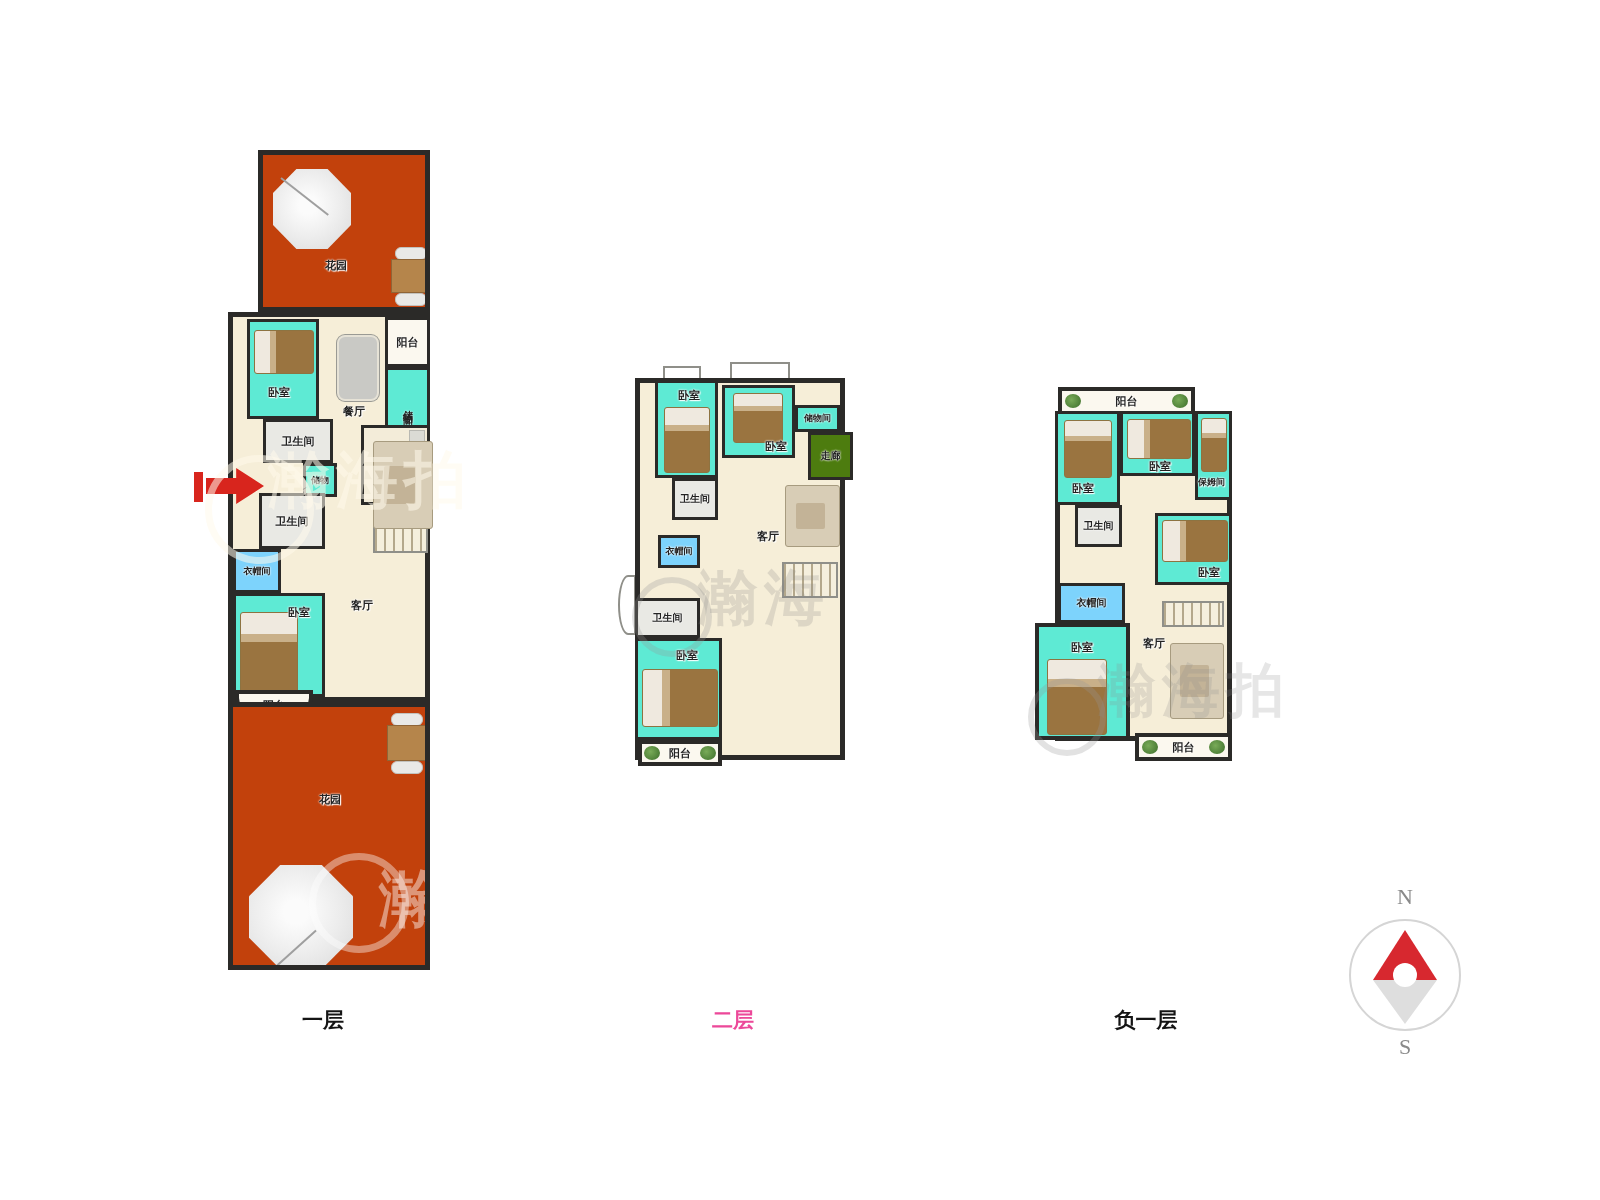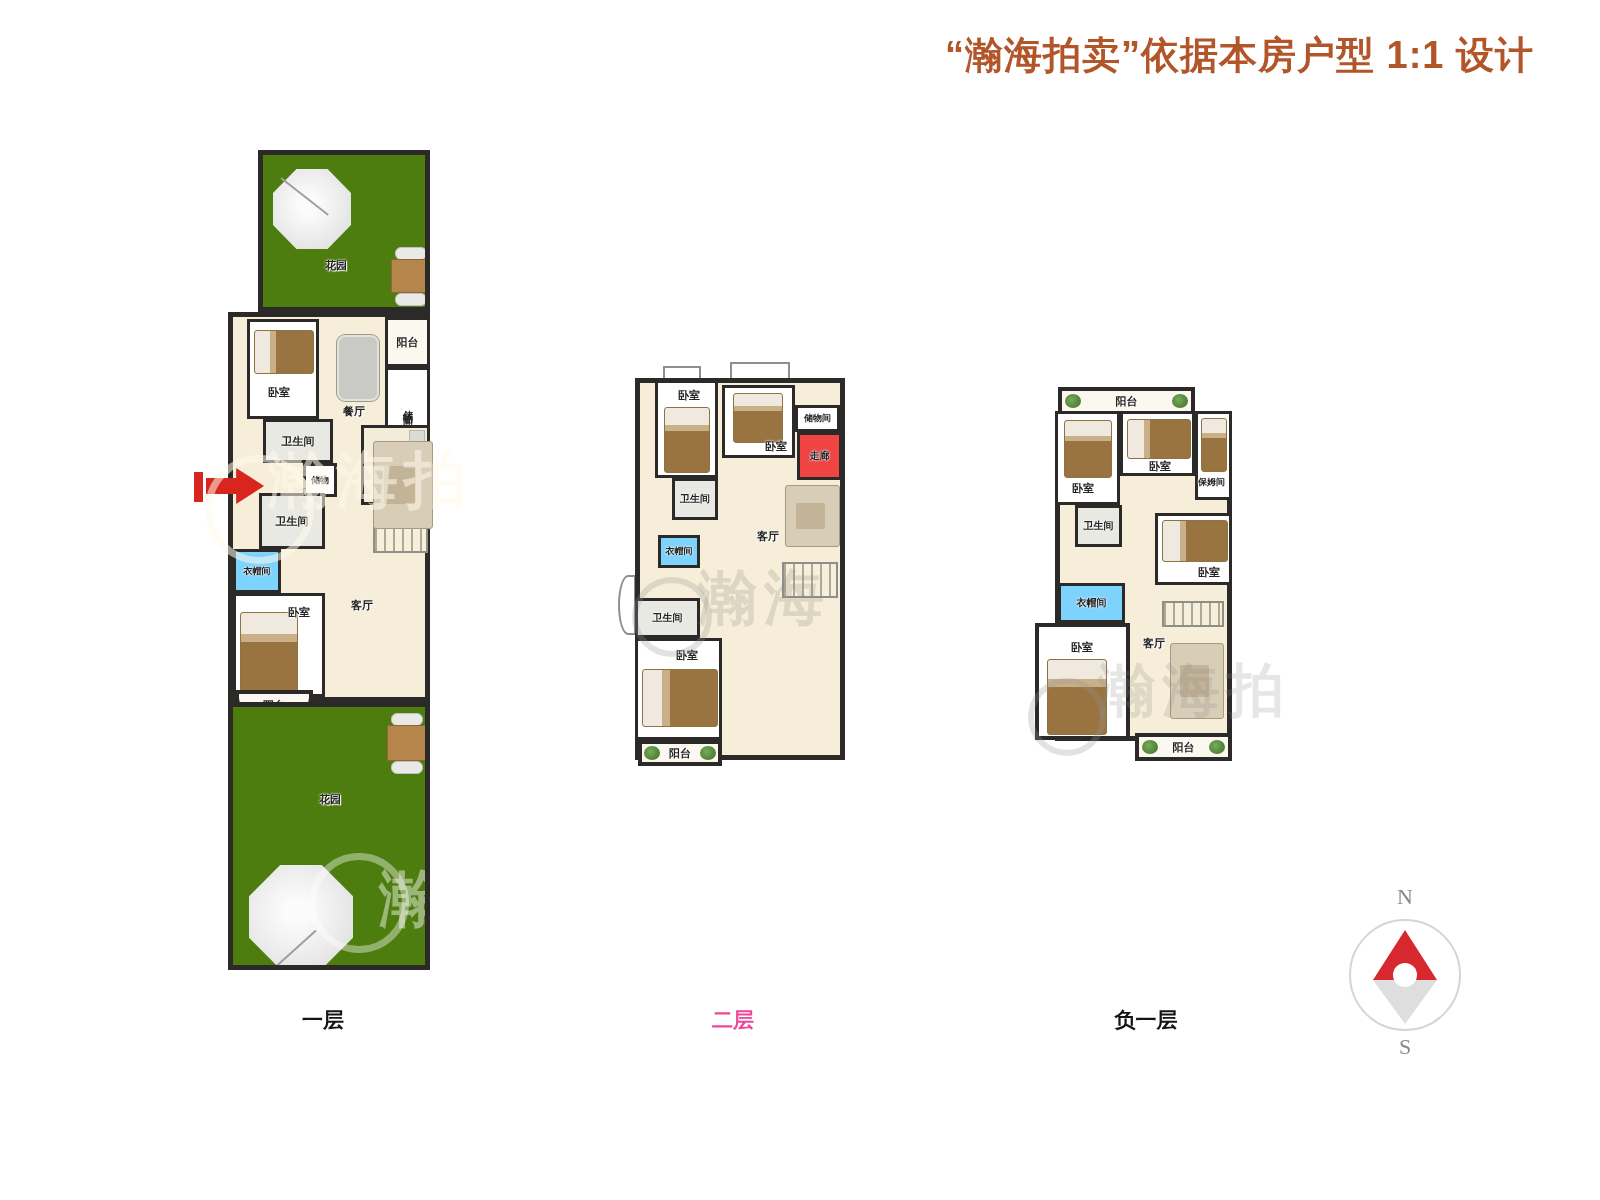--- a/index.html
+++ b/index.html
@@ -1,26 +1,26 @@
 <!DOCTYPE html>
 <html><head>
 <meta charset="utf-8">
 <style>
   html,body{margin:0;padding:0;background:#fff;font-family:"Liberation Sans",sans-serif;}
   #stage{position:relative;width:1600px;height:1200px;background:#ffffff;overflow:hidden;}
   .abs{position:absolute;box-sizing:border-box;}
   .wallbox{border:5px solid #2b2a28;}
   .room{position:absolute;box-sizing:border-box;border:3px solid #2b2a28;}
   .center{display:flex;align-items:center;justify-content:center;}
-  .tan{background:#ffffff;}
+  .tan{background:#5eead4;}
   .tanlight{background:#7dd3fc;}
   .gray{background:#e9e9e4;}
   .whitefl{background:#fbf8ef;}
   .cream{background:#f6eed8;}
-  .green{background:#4d7c0f;text-decoration:underline;}
+  .green{background:#c2410c;text-decoration:underline;}
   .voidfl{background:#fdfdfa;}
   .rlabel{position:absolute;font-size:11px;font-weight:700;color:#222;
           text-shadow:0 0 2px #fff,0 0 2px #fff,1px 1px 1px #fff;white-space:nowrap;line-height:1.1;}
   .clabel{font-size:11px;font-weight:700;color:#222;text-shadow:0 0 2px #fff,0 0 2px #fff;white-space:nowrap;}
   .vlabel{writing-mode:vertical-rl;letter-spacing:3px;font-size:10px;font-weight:700;color:#222;text-shadow:0 0 2px #fff;}
   .bed{position:absolute;border:1px solid #8d7341;border-radius:3px;box-sizing:border-box;}
   .bed-v{background:linear-gradient(180deg,#efe9df 0 26%,#c9b089 26% 36%,#9a7440 36% 100%);}
   .bed-h{background:linear-gradient(90deg,#efe9df 0 26%,#c9b089 26% 36%,#9a7440 36% 100%);}
   .sofa{position:absolute;background:#d8cdb6;border:1px solid #a79b7f;border-radius:3px;}
   .sofa::after{content:"";position:absolute;left:18%;top:28%;width:55%;height:44%;background:#c3b397;border-radius:2px;}
@@ -39,21 +39,20 @@
   .wm-text{position:absolute;font-weight:700;pointer-events:none;white-space:nowrap;letter-spacing:6px;}
   .floor-caption{position:absolute;font-size:21px;font-weight:700;color:#141414;transform:translateX(-50%);white-space:nowrap;}
   #page-title{position:absolute;top:30px;right:66px;font-size:38px;font-weight:600;color:#b2562a;letter-spacing:1px;white-space:nowrap;}
   .compass-letter{position:absolute;font-family:"Liberation Serif",serif;font-size:22px;color:#8a8a8a;transform:translateX(-50%);}
 </style>
 </head>
 <body>
 
 <div id="stage">
 
-  <div id="page-title">“瀚海拍卖”依据本房户型 1:1 设计</div>
 
   <div class="abs" style="left:220px;top:150px;width:212px;height:822px;">
 
     <div class="abs wallbox green" style="left:38px;top:0;width:172px;height:162px;overflow:hidden;">
       <div class="umb" style="left:10px;top:14px;width:78px;height:80px;"></div>
       <div class="umbpole" style="left:18px;top:22px;width:60px;transform:rotate(38deg);"></div>
       <div class="gchair" style="left:132px;top:92px;width:30px;height:11px;"></div>
       <div class="gtable" style="left:128px;top:104px;width:38px;height:32px;"></div>
       <div class="gchair" style="left:132px;top:138px;width:30px;height:11px;"></div>
       <div class="rlabel" style="left:62px;top:104px;">花园</div>
@@ -143,21 +142,21 @@
 
     <div class="room tan" style="left:102px;top:25px;width:73px;height:73px;">
       <div class="bed bed-v" style="left:8px;top:5px;width:50px;height:50px;"></div>
       <div class="rlabel" style="left:40px;top:52px;">卧室</div>
     </div>
 
     <div class="room tan center" style="left:175px;top:45px;width:45px;height:27px;">
       <span class="clabel" style="font-size:9px;">储物间</span>
     </div>
 
-    <div class="room center" style="left:177px;top:72px;width:45px;height:48px;background:#ef4444;">
+    <div class="room center" style="left:188px;top:72px;width:45px;height:48px;background:#4d7c0f;">
       <span class="clabel" style="font-size:10px;">走廊</span>
     </div>
 
     <div class="room gray center" style="left:52px;top:118px;width:46px;height:42px;">
       <span class="clabel" style="font-size:10px;">卫生间</span>
     </div>
 
     <div class="room tanlight center" style="left:38px;top:175px;width:42px;height:33px;">
       <span class="clabel" style="font-size:9px;">衣帽间</span>
     </div>

